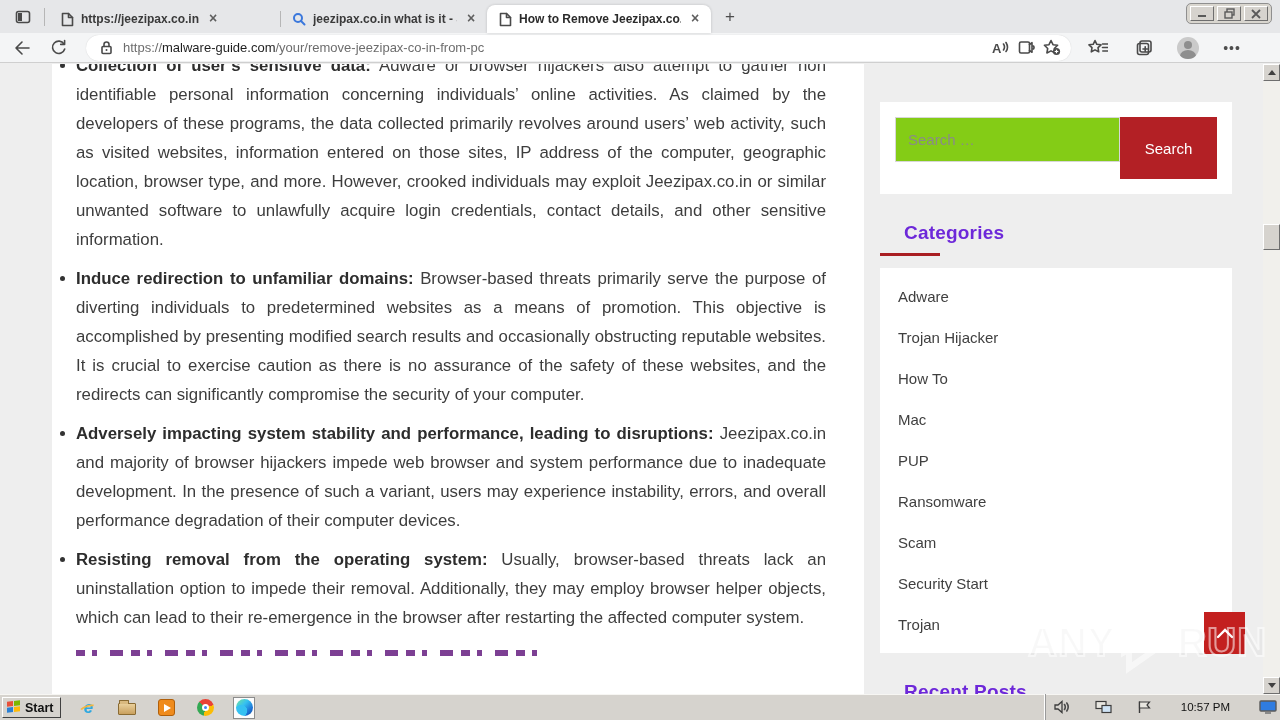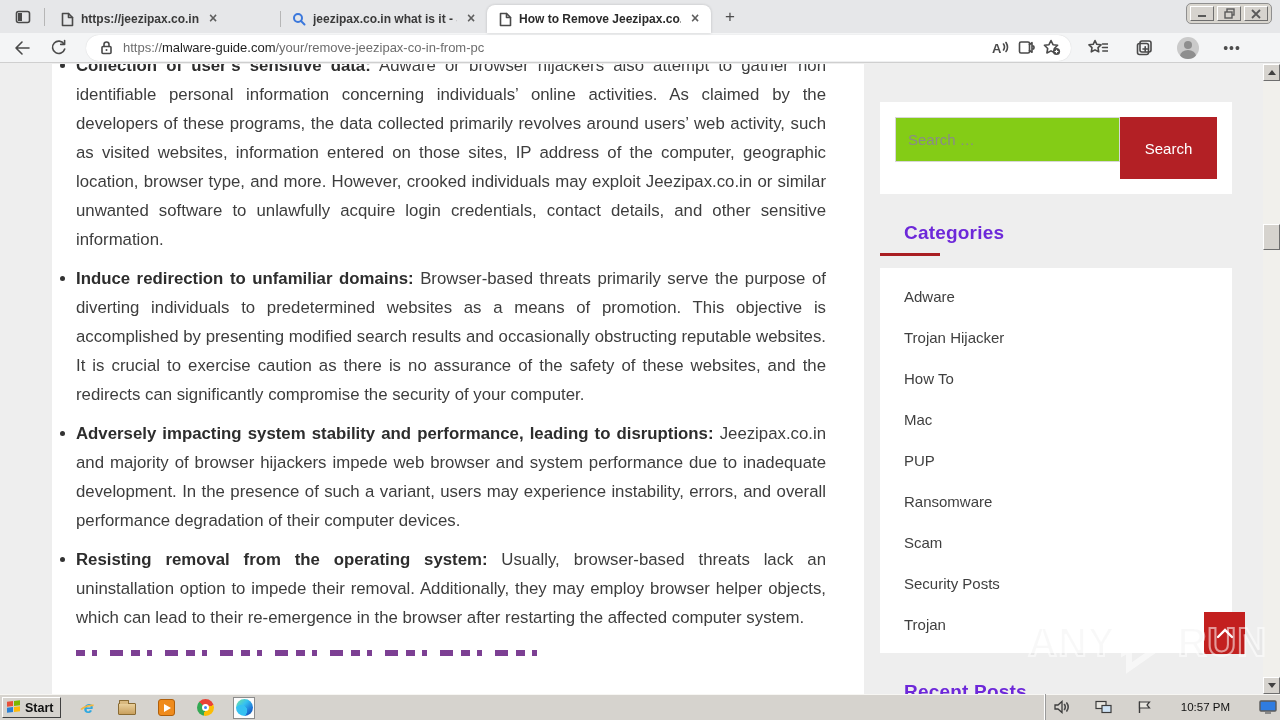--- a/index.html
+++ b/index.html
@@ -51,21 +51,21 @@
       repeating-linear-gradient(90deg, #6e2a87 0 9px, transparent 9px 16px, #6e2a87 16px 21px, transparent 21px 34px, #6e2a87 34px 47px, transparent 47px 55px);
     opacity:.9; }
 
   .sidebar { position:absolute; left:880px; top:0; width:352px; }
   .search-card { margin-top:38px; background:#ffffff; padding:15px; display:flex; }
   .search-input { flex:1; height:45px; border:1px solid #d7d7d7; background:#84cc16; padding:0 12px; font-size:15px; color:#444; font-family:Liberation Sans, sans-serif; outline:none; }
   .search-input::placeholder { color:#8a8a8a; }
   .search-btn { width:98px; height:62px; background:#b32025; color:#ffffff; border:none; font-size:15px; font-family:"Liberation Sans", sans-serif; }
   .side-title { margin-top:28px; font-size:19px; font-weight:bold; color:#6d28d9; letter-spacing:.2px;margin-left:24px; }
   .red-bar { width:60px; height:3px; background:#a91e22; margin-top:9px; }
-  .cat-card { margin-top:12px; background:#ffffff; padding:8px 8px; }
+  .cat-card { margin-top:12px; background:#ffffff; padding:8px 2px; }
   ul.cats { list-style:none; }
   ul.cats li { padding:12px 16px; font-size:15px; color:#3f3f3f; }
 
   
   .pagesb { position:absolute; right:0; top:0; width:17px; height:630px; background:#f1f0ec; }
   .sbtn { position:absolute; left:0; width:17px; height:17px; background:#d6d3ce; border:1px solid; border-color:#ffffff #6e6e6e #6e6e6e #ffffff; display:flex; align-items:center; justify-content:center; }
   .sbtn.up { top:0; } .sbtn.down { bottom:0; }
   .tri-up { width:0; height:0; border-left:4px solid transparent; border-right:4px solid transparent; border-bottom:5px solid #404040; }
   .tri-down { width:0; height:0; border-left:4px solid transparent; border-right:4px solid transparent; border-top:5px solid #404040; }
   .sthumb { position:absolute; left:0; top:160px; width:17px; height:26px; background:#d6d3ce; border:1px solid; border-color:#ffffff #6e6e6e #6e6e6e #ffffff; }
@@ -250,21 +250,21 @@
       <div class="red-bar"></div>
       <div class="cat-card">
         <ul class="cats" id="cat-list">
             <li>Adware</li>
             <li>Trojan Hijacker</li>
             <li>How To</li>
             <li>Mac</li>
             <li>PUP</li>
             <li>Ransomware</li>
             <li>Scam</li>
-            <li>Security Posts</li>
+            <li>Security Start</li>
             <li>Trojan</li>
           </ul>
       </div>
       <h2 class="side-title">Recent Posts</h2>
 
     </aside>
 
     <div class="scrolltop">
       <svg width="18" height="12" viewBox="0 0 18 12">
           <path d="M2 10 L9 3 L16 10" stroke="#ffffff" stroke-width="2.4" fill="none" stroke-linecap="round"></path>

